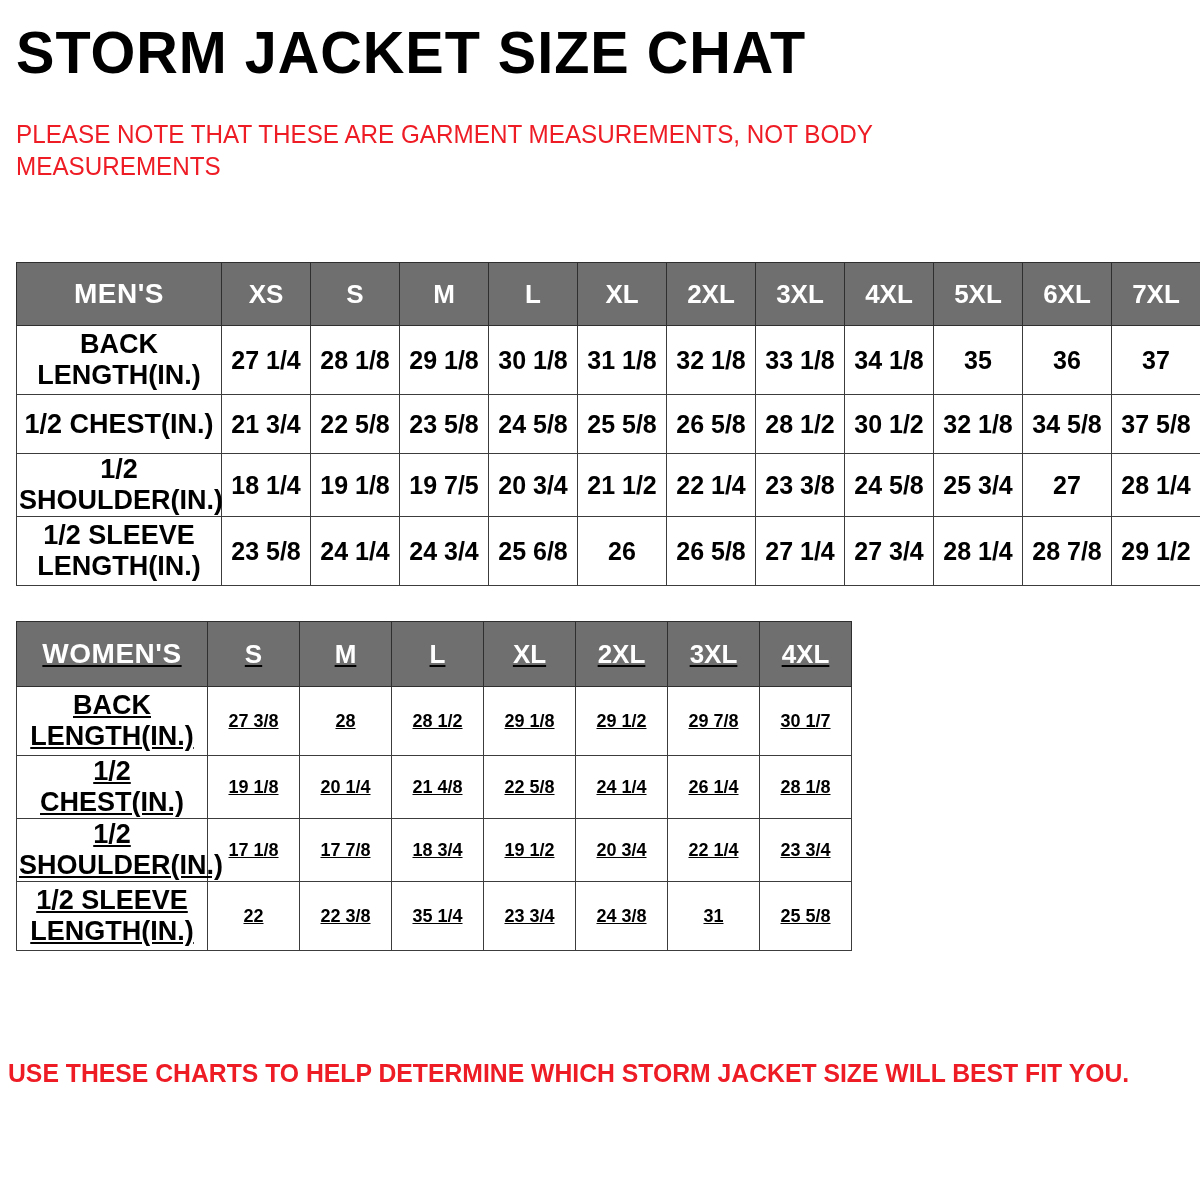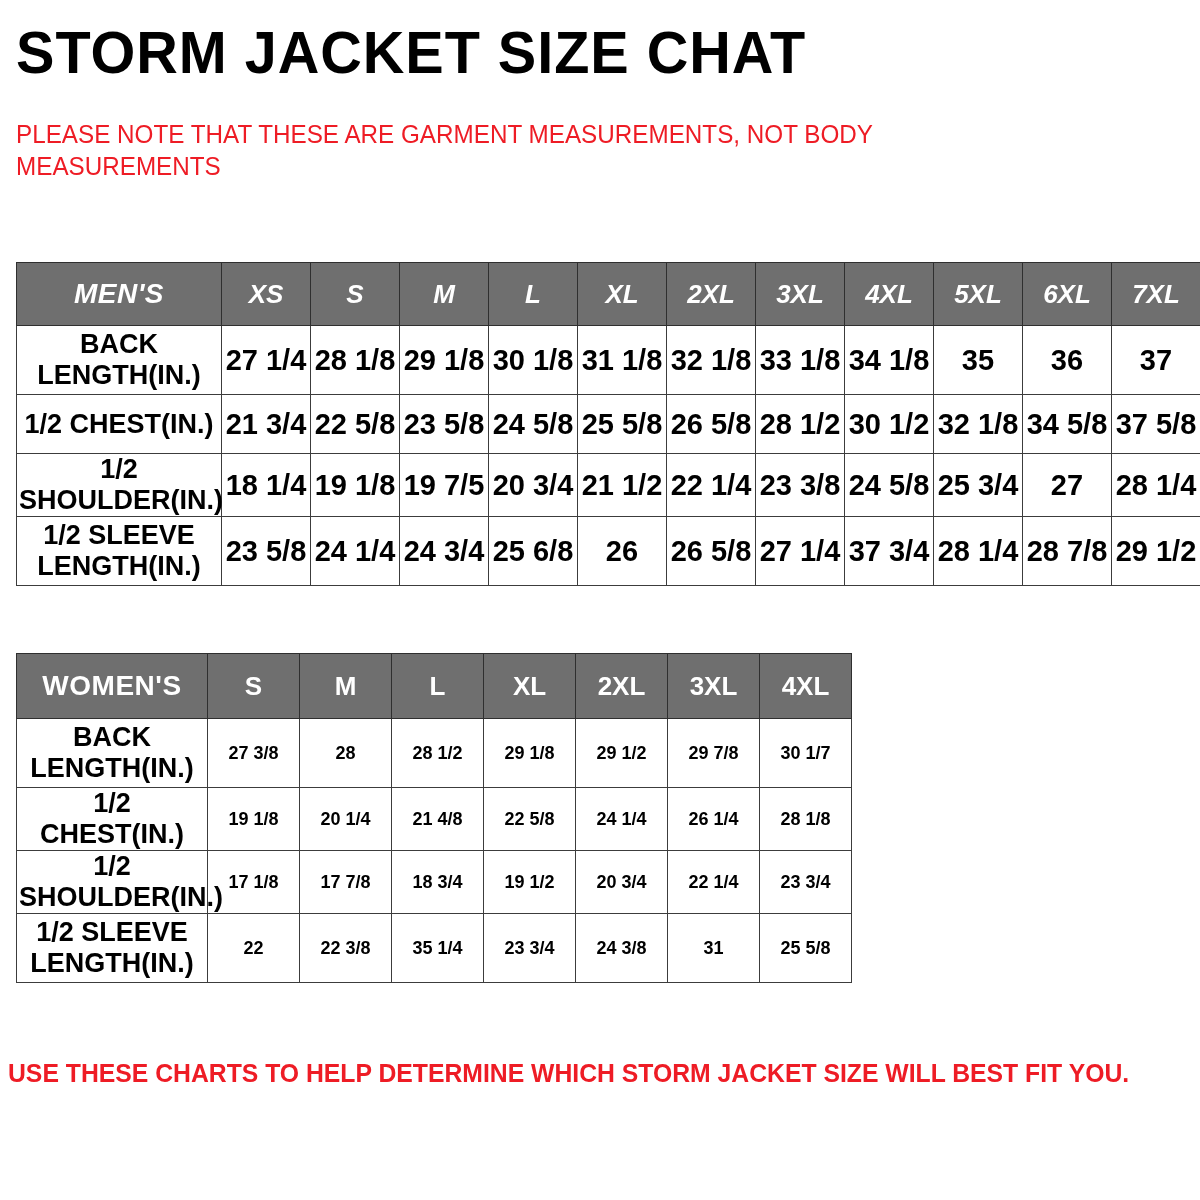--- a/index.html
+++ b/index.html
@@ -92,45 +92,45 @@
 
   
   #mens-table {
     left: 16px;
     top: 262px;
     width: 1168px;
   }
   #mens-table thead th {
     height: 62px;
     font-size: 26px;
-    font-style: italic;
   }
   #mens-table thead th.label-head {
     font-size: 28px;
     letter-spacing: 0.5px;
   }
   #mens-table tbody td {
     height: 58px;
-    font-size: 29px;
+    font-size: 25px;
   }
   #mens-table tbody td.row-label {
     font-size: 27px;
     line-height: 31px;
     padding: 0 2px;
     transform: scaleX(1);
   }
   #mens-table tbody tr.tall td {
     height: 68px;
   }
 
   
   #womens-table {
     left: 16px;
-    top: 653px;
+    top: 621px;
     width: 830px;
+    text-decoration: underline;
   }
   #womens-table thead th {
     height: 64px;
     font-size: 26px;
   }
   #womens-table thead th.label-head {
     font-size: 28px;
     letter-spacing: 0.5px;
   }
   #womens-table tbody td {
@@ -227,21 +227,21 @@
       <tr class="tall">
         <td class="row-label">1/2  SLEEVE
 LENGTH(IN.)</td>
         <td class="cell-val">23 5/8</td>
         <td class="cell-val">24 1/4</td>
         <td class="cell-val">24 3/4</td>
         <td class="cell-val">25 6/8</td>
         <td class="cell-val">26</td>
         <td class="cell-val">26 5/8</td>
         <td class="cell-val">27 1/4</td>
-        <td class="cell-val">37 3/4</td>
+        <td class="cell-val">27 3/4</td>
         <td class="cell-val">28 1/4</td>
         <td class="cell-val">28 7/8</td>
         <td class="cell-val">29 1/2</td>
       </tr>
     </tbody>
   </table>
 
   <table class="size-table" id="womens-table">
     <thead>
       <tr>

